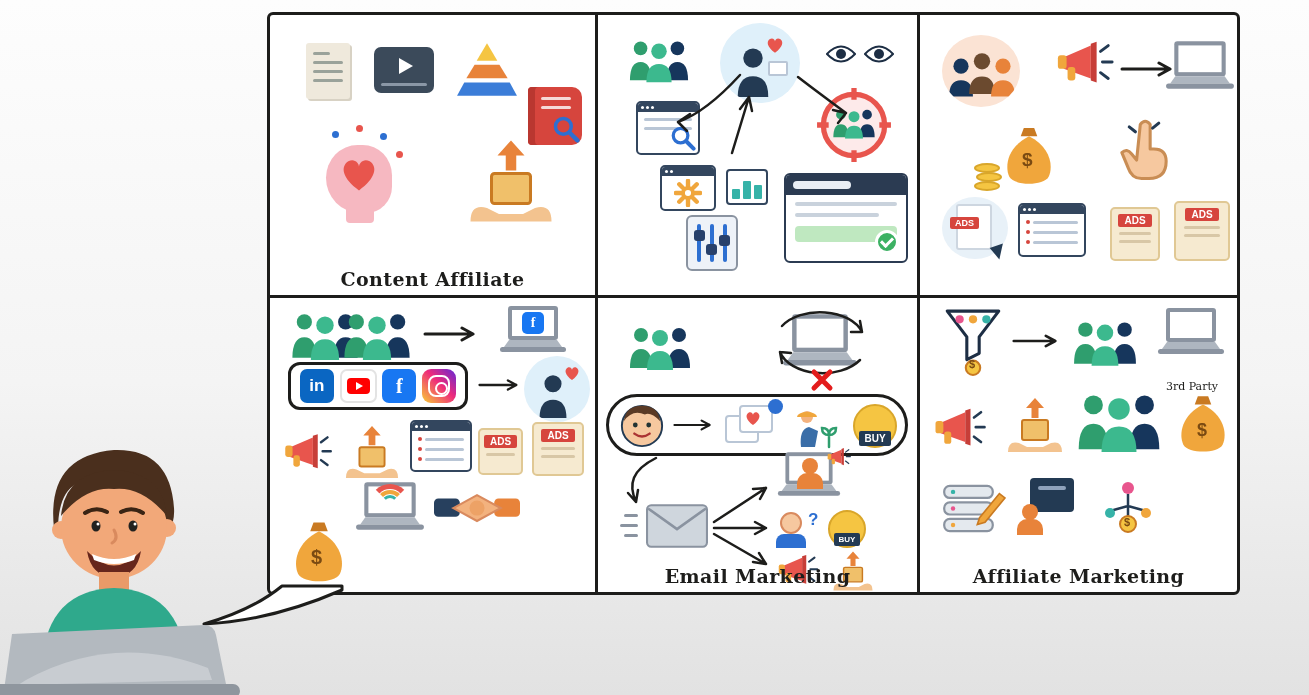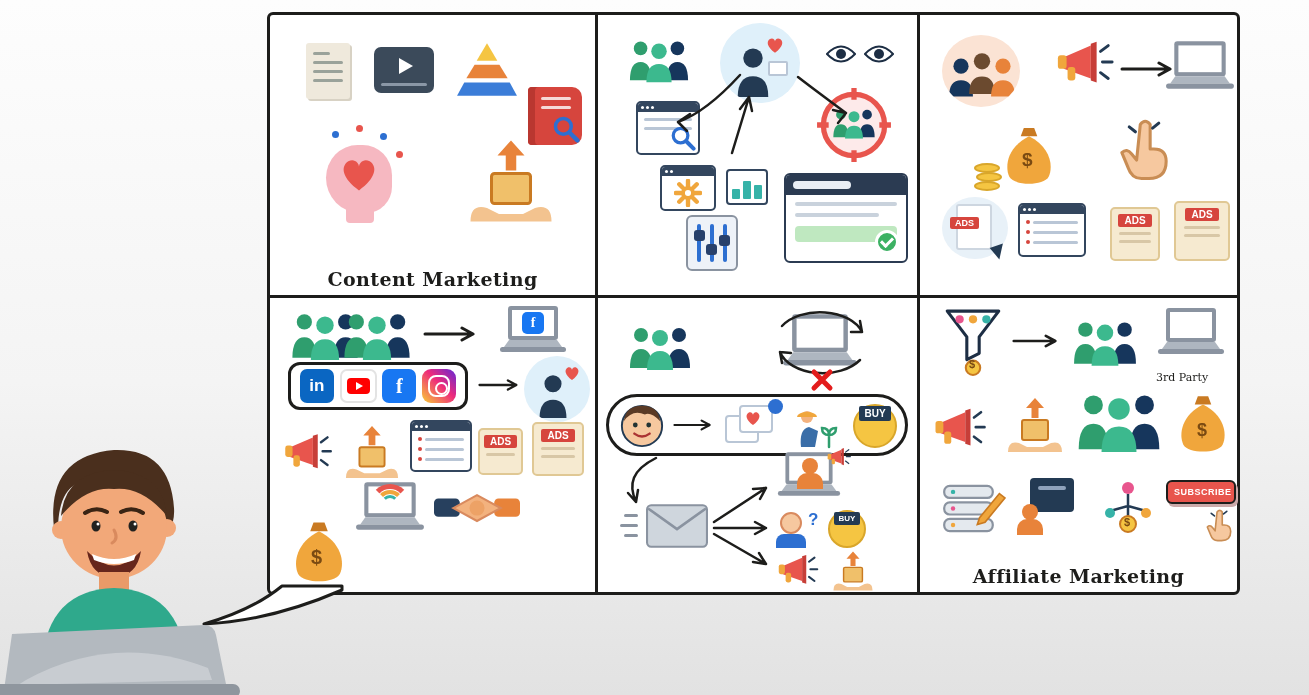--- a/index.html
+++ b/index.html
@@ -76,28 +76,28 @@
 .li{width:34px;height:34px;background:#0a66c2;border-radius:7px;color:#fff;font-weight:bold;font-size:17px}
 .yt{width:37px;height:34px;background:#fff;border:2px solid #e3e3e3;border-radius:7px}
 .yt b{width:23px;height:16px;background:#f00;border-radius:4px;position:relative;display:block}
 .yt b::after{content:"";position:absolute;left:9px;top:4px;border-left:7px solid #fff;
   border-top:4px solid transparent;border-bottom:4px solid transparent}
 .fb{width:34px;height:34px;background:#1877f2;border-radius:7px;color:#fff;font-weight:bold;font-size:20px;
   font-family:"Liberation Serif",serif}
 .ig{width:34px;height:34px;background:linear-gradient(45deg,#f9ce34,#ee2a7b 55%,#6228d7);border-radius:9px;position:relative}
 .ig::before{content:"";position:absolute;inset:6px;border:2.5px solid #fff;border-radius:8px}
 .ig::after{content:"";position:absolute;left:12.5px;top:12.5px;width:9px;height:9px;border:2.5px solid #fff;border-radius:50%}
-.buybtn{background:#f5c542;border-radius:50%;display:flex;align-items:flex-start;justify-content:center;
+.buybtn{background:#f5c542;border-radius:50%;display:flex;align-items:flex-end;justify-content:center;
   border:2px solid #d9a62a}
 .buybtn span{background:#233a53;color:#fff;font-weight:bold;border-radius:2px;padding:2px 5px}
 .dollar{position:absolute;font-weight:bold;color:#7a4a12}
 .coin{position:absolute;width:26px;height:10px;background:#f5c542;border:2px solid #d9a62a;border-radius:50%}
 .subbtn{background:#e8554d;border:2.5px solid #1d1d1b;border-radius:6px;color:#fff;font-size:9px;
   font-weight:bold;padding:5px 6px;letter-spacing:.5px;box-shadow:2px 3px 0 #caa}
-.tp{font-family:"DejaVu Serif",serif;font-size:11px;text-align:left;margin-top:9px}
+.tp{font-family:"DejaVu Serif",serif;font-size:11px;text-align:center;margin-top:18px}
 .q{font-weight:bold;color:#2d6fd1;font-size:17px}
 .rb{position:absolute;border-style:solid;border-bottom:none;border-left-color:transparent;border-right-color:transparent}
 .screen-dark{width:44px;height:34px;background:#233a53;border-radius:4px;position:relative}
 .screen-dark::after{content:"";position:absolute;left:8px;top:8px;width:28px;height:4px;background:#8fa2bb;border-radius:2px}
 .fig{position:absolute;width:16px;height:16px;border-radius:50%;background:#e8833a}
 .fig::after{content:"";position:absolute;left:-5px;top:15px;width:26px;height:16px;border-radius:10px 10px 0 0;background:#e8833a}
 </style>
 </head>
 <body>
 
@@ -254,21 +254,21 @@
         <span class="hdot" style="left:74px;top:26px;background:#e8554d"></span>
         <div class="head"></div>
           <div class="neck"></div>
         <svg style="position:absolute;left:18px;top:32px;width:38px;height:36px">
             <use href="#sHeart"></use>
           </svg>
       </div>
       <svg class="ic" style="left:196px;top:122px;width:90px;height:88px">
           <use href="#sBox"></use>
         </svg>
-      <div class="plabel">Content Marketing</div>
+      <div class="plabel">Content Affiliate</div>
     </div>
 
     <div class="cell">
       <svg class="ic" style="left:30px;top:22px;width:62px;height:46px">
           <use href="#sPeople"></use>
         </svg>
       <div class="ic circle-lt" style="left:122px;top:8px;width:80px;height:80px">
         <svg style="position:absolute;left:16px;top:24px;width:34px;height:50px;color:#233a53">
             <use href="#sPerson"></use>
           </svg>
@@ -572,20 +572,21 @@
         </div>
       </div>
       <div class="ic" style="left:178px;top:252px;width:104px;height:44px">
         <svg style="position:absolute;left:0;top:2px;width:44px;height:36px">
             <use href="#sMega"></use>
           </svg>
         <svg style="position:absolute;left:54px;top:0;width:46px;height:42px">
             <use href="#sBox"></use>
           </svg>
       </div>
+      <div class="plabel">Email Marketing</div>
     </div>
 
     <div class="cell bt lc">
       <div class="ic" style="left:24px;top:10px;width:58px;height:70px">
         <svg style="width:58px;height:68px">
             <use href="#sFunnel"></use>
           </svg>
         <span class="dollar" style="left:25px;top:50px;font-size:11px">$</span>
       </div>
       <svg class="ic" style="left:92px;top:36px;width:52px;height:14px">
@@ -621,26 +622,20 @@
       <div class="ic" style="left:102px;top:180px;width:60px;height:60px">
         <div class="screen-dark" style="margin-left:8px"></div>
         <div class="fig" style="left:0;top:26px"></div>
       </div>
       <div class="ic" style="left:180px;top:182px;width:58px;height:58px">
         <svg style="width:56px;height:54px">
             <use href="#sNet"></use>
           </svg>
         <span class="dollar" style="left:24px;top:36px;font-size:11px">$</span>
       </div>
-      <div class="ic" style="left:246px;top:182px;width:70px;height:64px">
-        <div class="subbtn"><span>SUBSCRIBE</span></div>
-        <svg style="position:absolute;right:4px;top:28px;width:26px;height:34px">
-            <use href="#sHand"></use>
-          </svg>
-      </div>
       <div class="plabel">Affiliate Marketing</div>
     </div>
   </div>
 
   <svg style="position:absolute;left:198px;top:580px;width:152px;height:58px" viewBox="0 0 152 58">
     <path d="M84 6 C62 24 34 36 6 44 C52 42 98 30 144 10 L144 6 Z" fill="#fff" stroke="#1d1d1b" stroke-width="3" stroke-linejoin="round"></path>
   </svg>
 
   <svg style="position:absolute;left:-8px;top:428px;width:280px;height:267px" viewBox="0 0 280 267">
 

